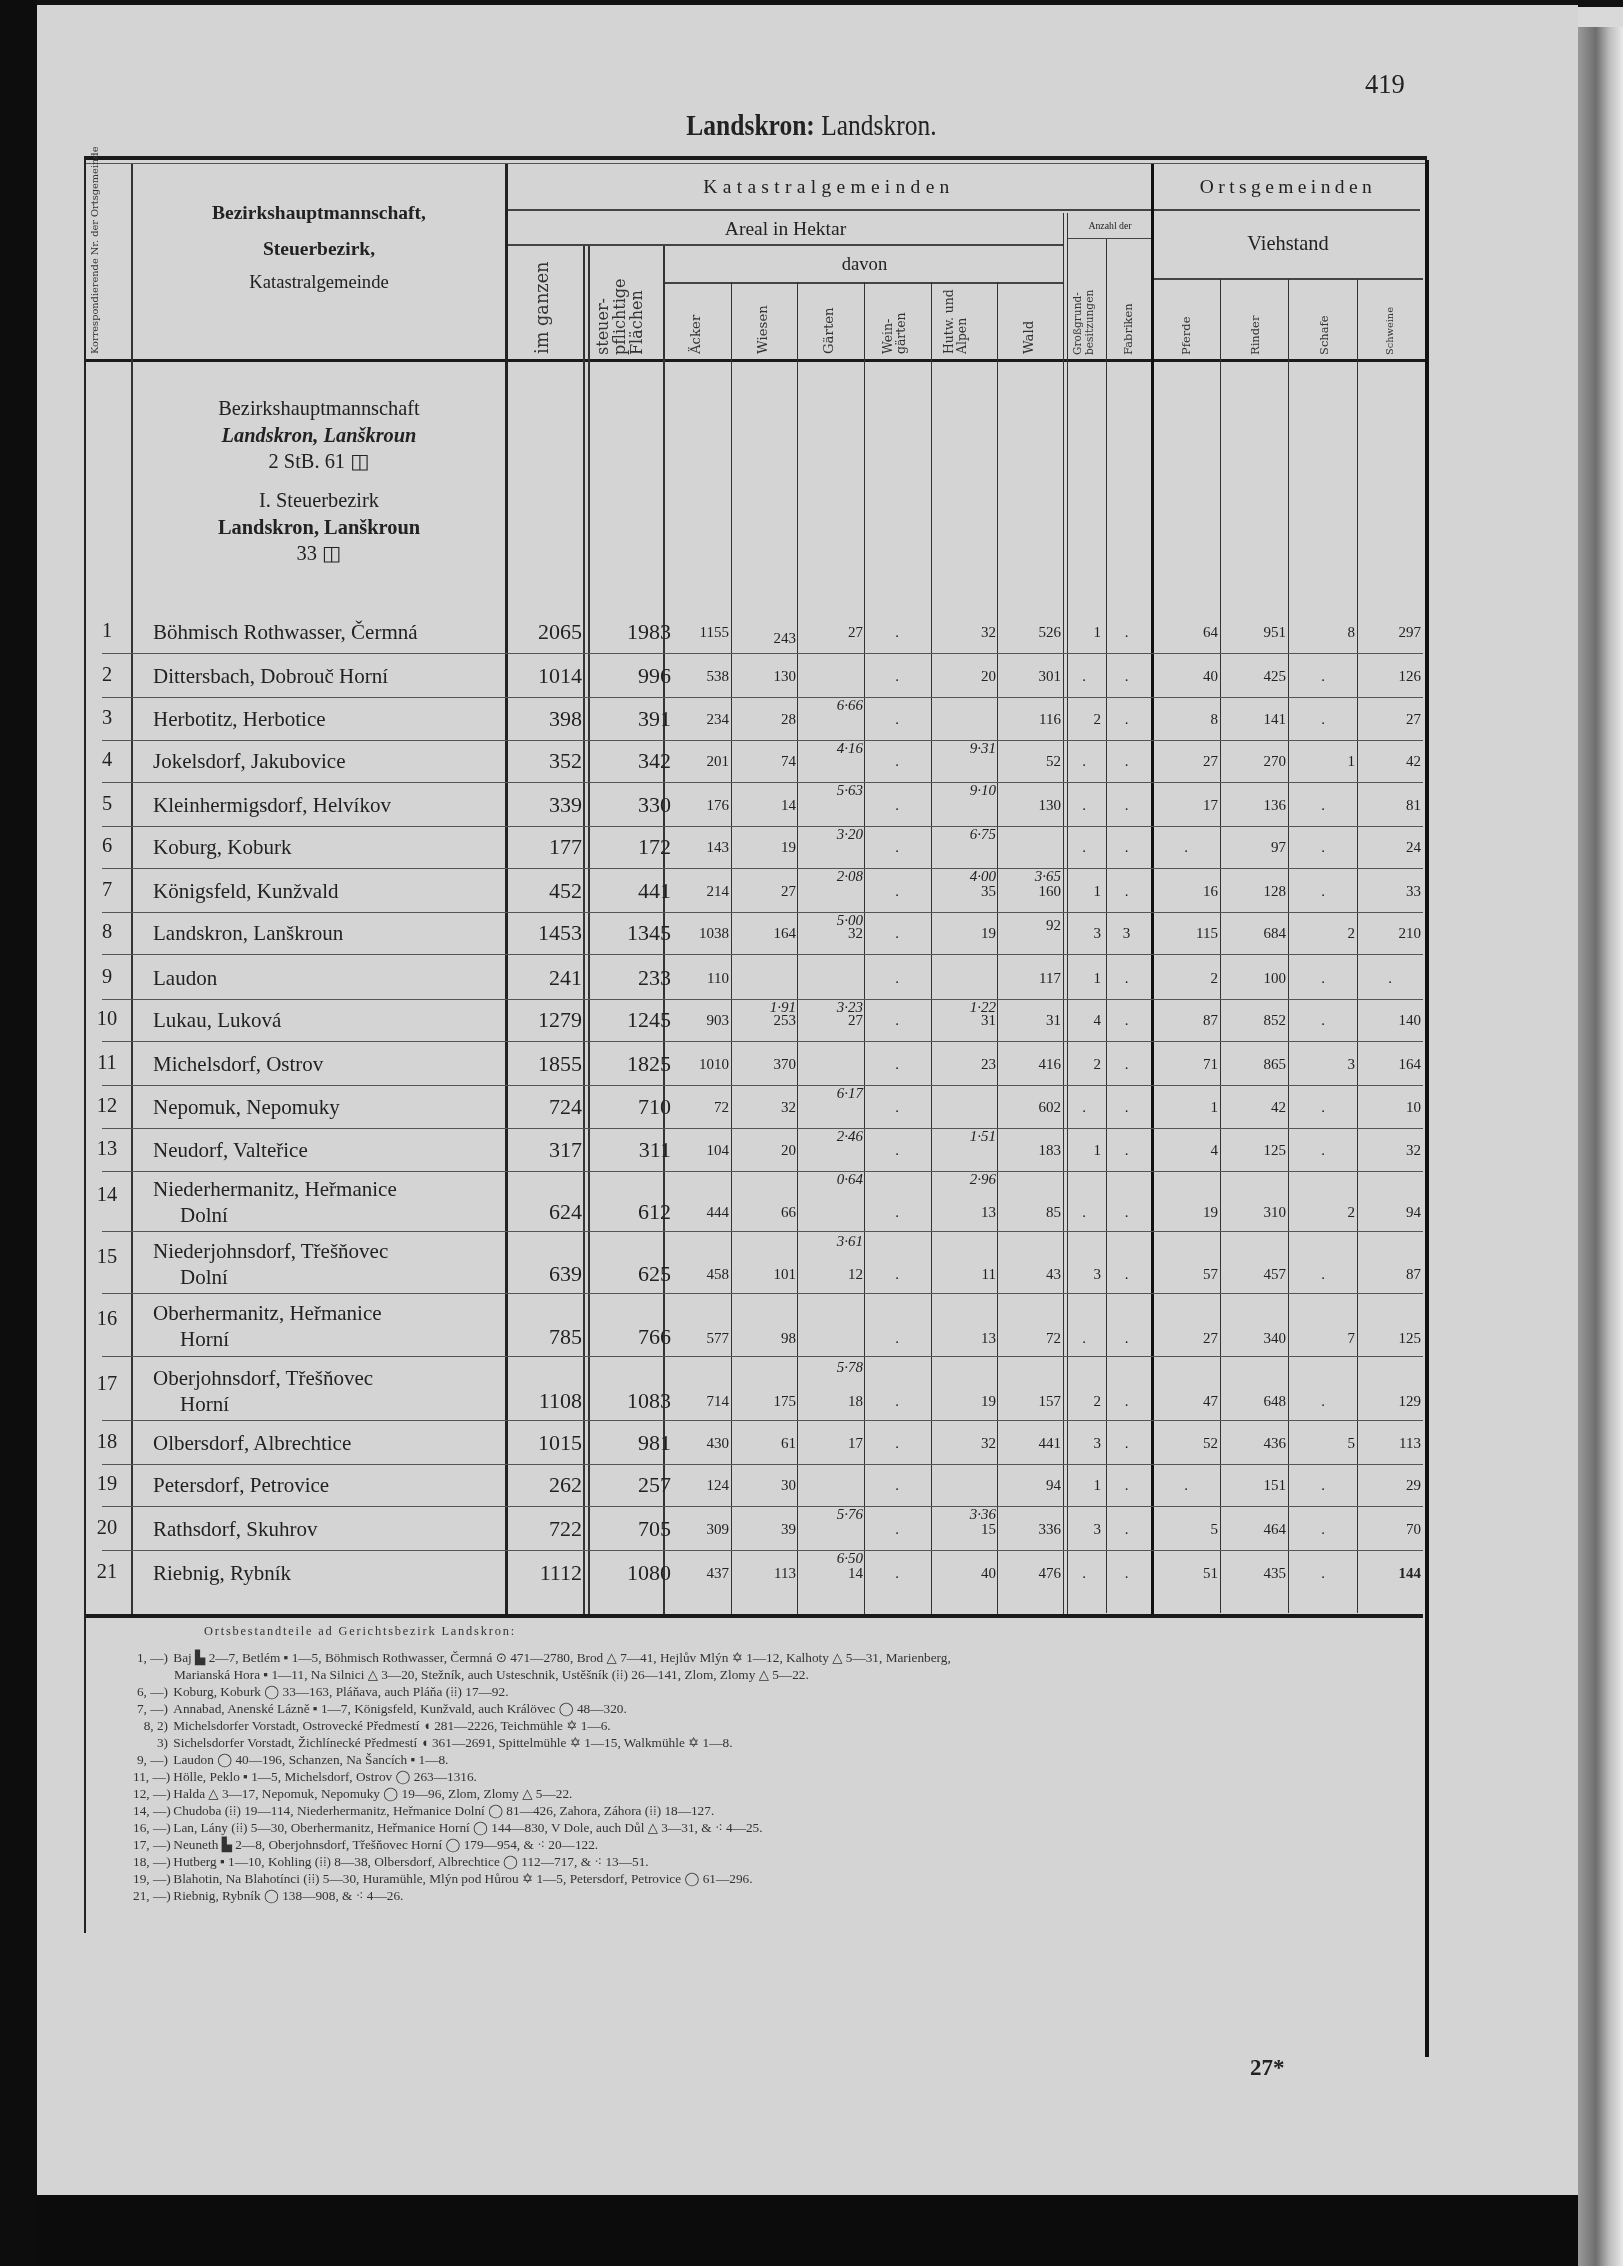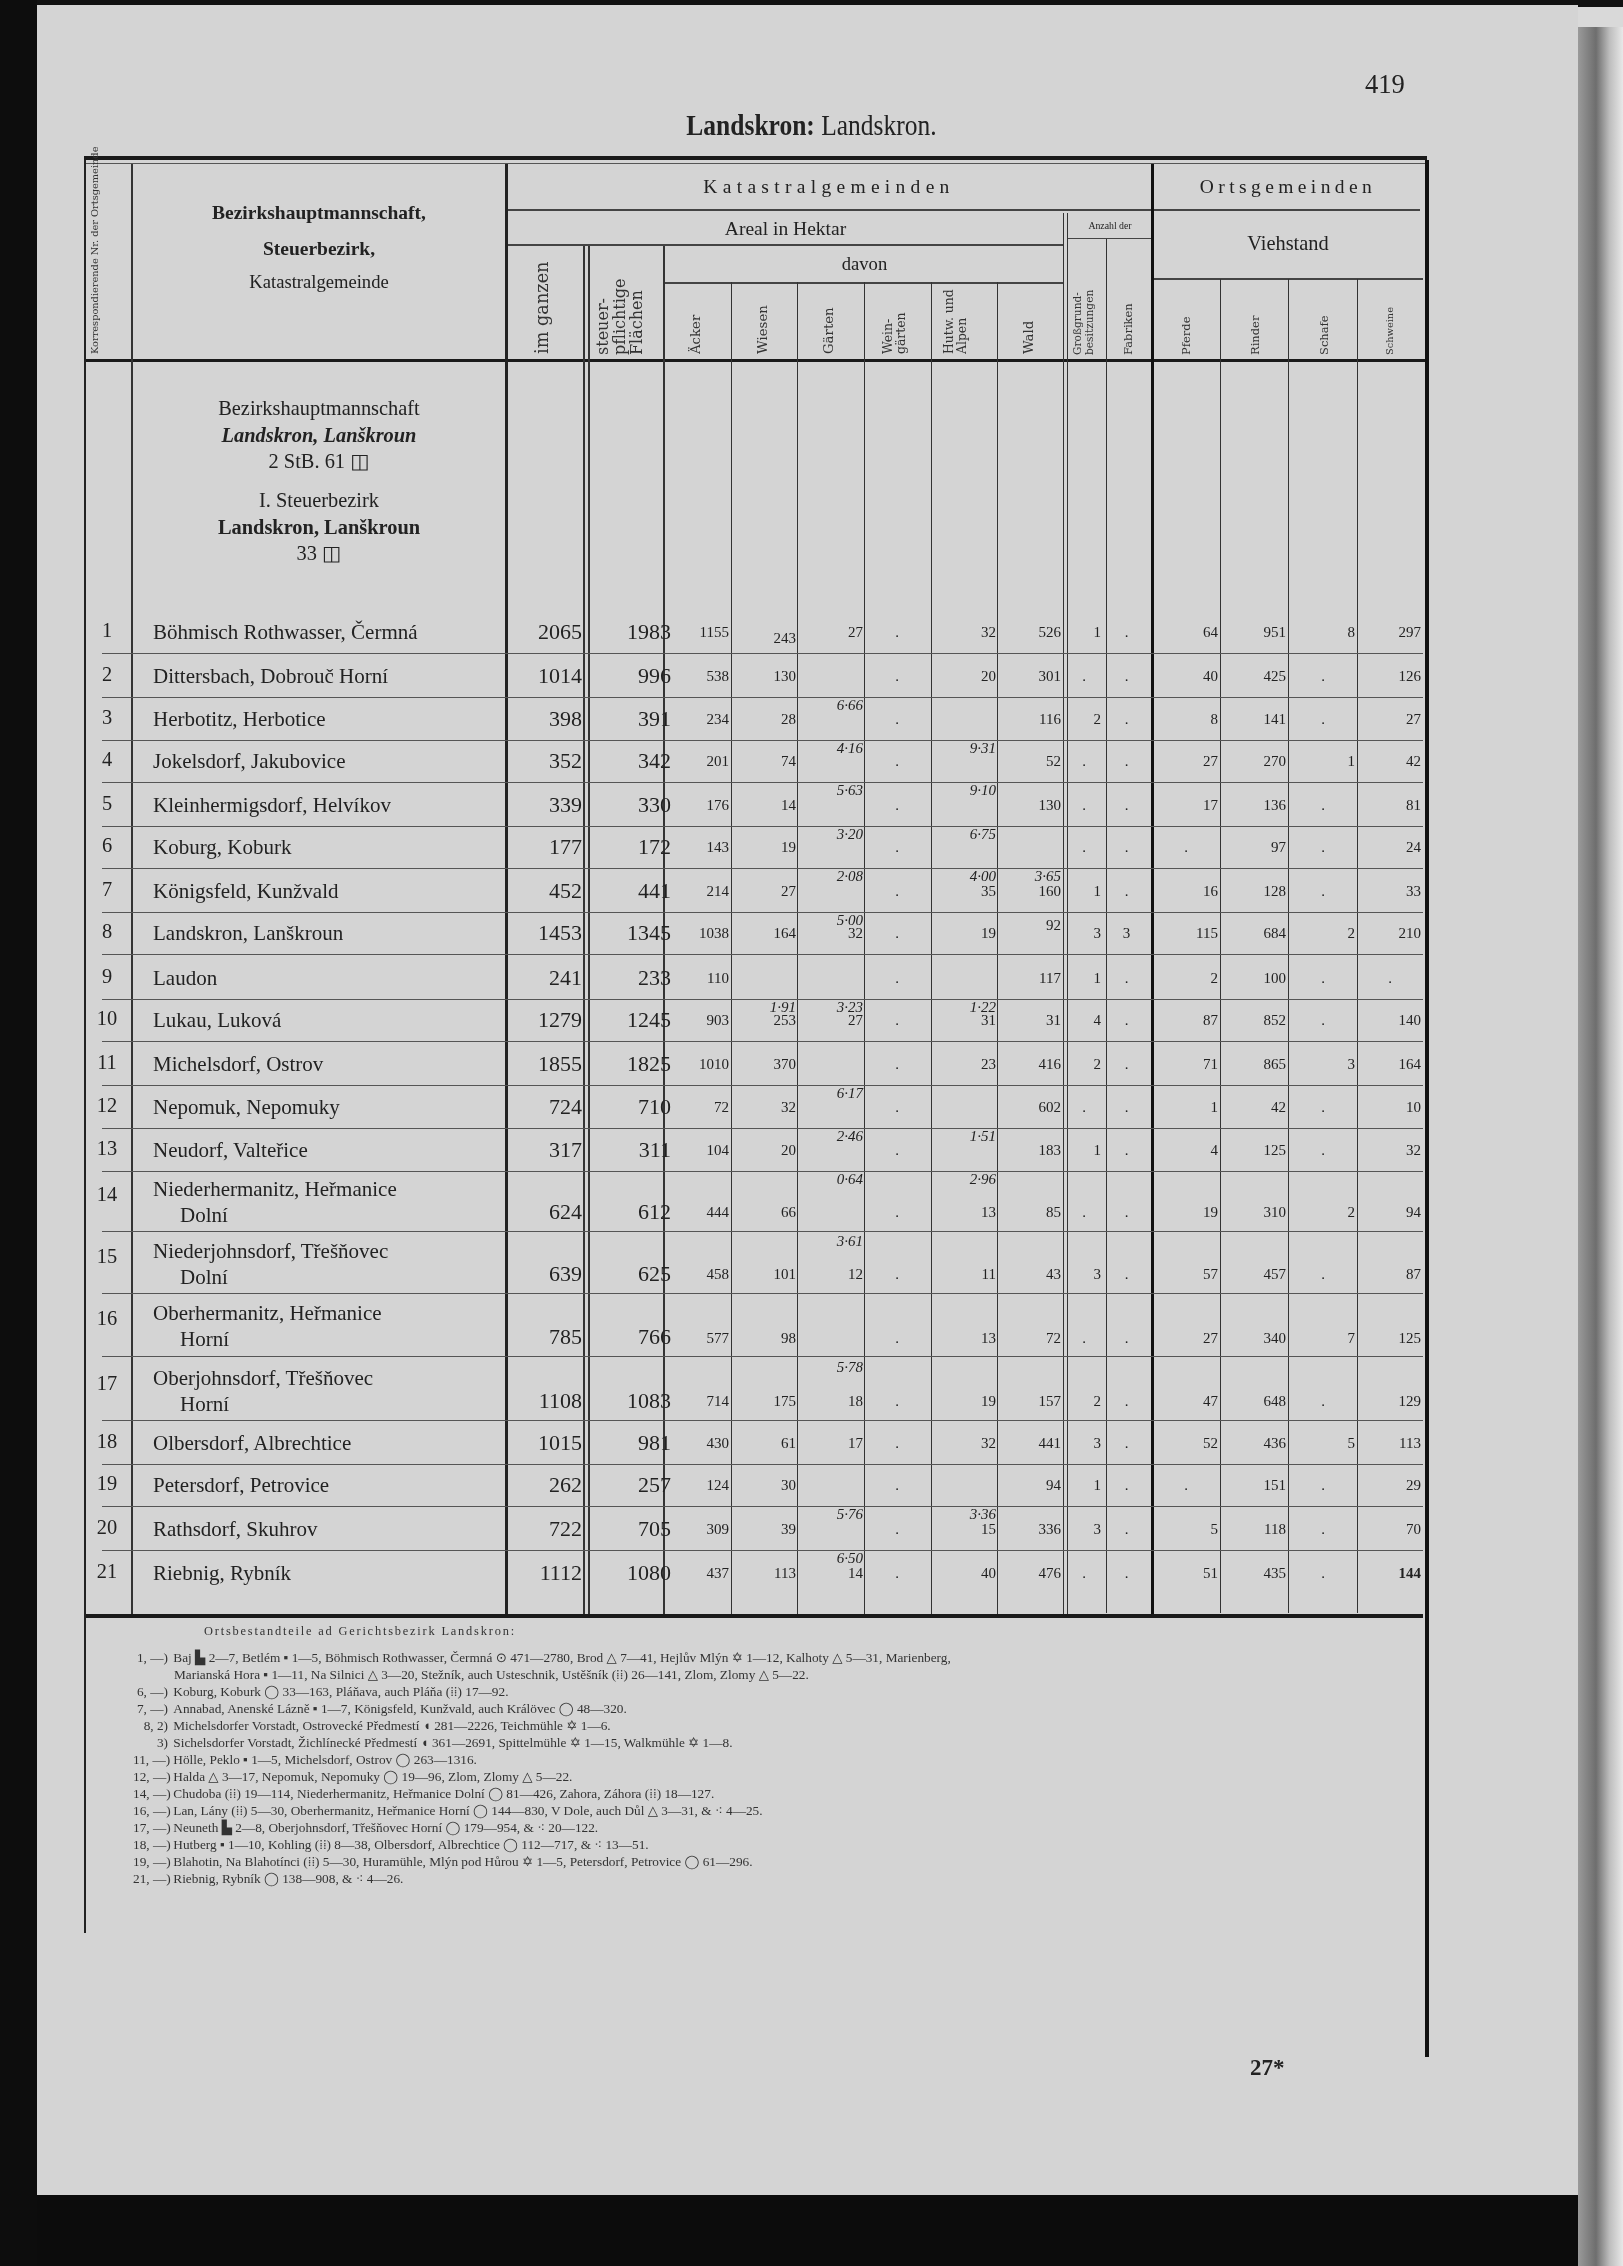--- a/index.html
+++ b/index.html
@@ -501,21 +501,21 @@
         <div class="cell big" style="left:505px;width:82px;top:7px;">705</div>
         <div class="cell small" style="left:583px;width:62px;top:12.4px;">309</div>
         <div class="cell small" style="left:648px;width:64px;top:12.4px;">39</div>
         <div class="cell small it" style="left:715px;width:64px;top:12.4px;">6·50</div>
         <div class="cell small " style="left:781px;width:64px;top:12.4px;text-align:center;">.</div>
         <div class="cell small" style="left:848px;width:64px;top:12.4px;">15</div>
         <div class="cell small" style="left:913px;width:64px;top:12.4px;">336</div>
         <div class="cell small" style="left:983px;width:34px;top:12.4px;">3</div>
         <div class="cell small " style="left:1023px;width:39px;top:12.4px;text-align:center;">.</div>
         <div class="cell small" style="left:1070px;width:64px;top:12.4px;">5</div>
-        <div class="cell small" style="left:1138px;width:64px;top:12.4px;">118</div>
+        <div class="cell small" style="left:1138px;width:64px;top:12.4px;">464</div>
         <div class="cell small" style="left:1207px;width:64px;top:12.4px;text-align:center;">.</div>
         <div class="cell small" style="left:1275px;width:62px;top:12.4px;">70</div>
         <div class="uline" style="top: 41px;"></div>
       </div>
       <div class="row" style="top: 1553px; height: 44px;">
         <div class="cell nr" style="top:7px">21</div>
         <div class="cell name" style="top:7px">Riebnig, Rybník</div>
         <div class="cell big" style="left:423px;width:75px;top:7px;">1112</div>
         <div class="cell big" style="left:505px;width:82px;top:7px;">1080</div>
         <div class="cell small" style="left:583px;width:62px;top:12.4px;">437</div>
@@ -536,20 +536,21 @@
 
 <div class="footnotes">
   <div class="heading">Ortsbestandteile ad Gerichtsbezirk Landskron:</div>
   <div id="fn-list">
       <div class="fn"><span class="key">1, —)</span><span>Baj ▙ 2—7, Betlém ▪ 1—5, Böhmisch Rothwasser, Čermná ⊙ 471—2780, Brod △ 7—41, Hejlův Mlýn ✡ 1—12, Kalhoty △ 5—31, Marienberg,</span></div>
       <div class="fn cont"><span>Marianská Hora ▪ 1—11, Na Silnici △ 3—20, Stežník, auch Usteschnik, Ustěšník (⁞⁞) 26—141, Zlom, Zlomy △ 5—22.</span></div>
       <div class="fn"><span class="key">6, —)</span><span>Koburg, Koburk ◯ 33—163, Pláňava, auch Pláňa (⁞⁞) 17—92.</span></div>
       <div class="fn"><span class="key">7, —)</span><span>Annabad, Anenské Lázně ▪ 1—7, Königsfeld, Kunžvald, auch Králövec ◯ 48—320.</span></div>
       <div class="fn"><span class="key">8, 2)</span><span>Michelsdorfer Vorstadt, Ostrovecké Předmestí ◖ 281—2226, Teichmühle ✡ 1—6.</span></div>
       <div class="fn"><span class="key">3)</span><span>Sichelsdorfer Vorstadt, Žichlínecké Předmestí ◖ 361—2691, Spittelmühle ✡ 1—15, Walkmühle ✡ 1—8.</span></div>
+      <div class="fn"><span class="key">9, —)</span><span>Laudon ◯ 40—196, Schanzen, Na Šancích ▪ 1—8.</span></div>
       <div class="fn"><span class="key">11, —)</span><span>Hölle, Peklo ▪ 1—5, Michelsdorf, Ostrov ◯ 263—1316.</span></div>
       <div class="fn"><span class="key">12, —)</span><span>Halda △ 3—17, Nepomuk, Nepomuky ◯ 19—96, Zlom, Zlomy △ 5—22.</span></div>
       <div class="fn"><span class="key">14, —)</span><span>Chudoba (⁞⁞) 19—114, Niederhermanitz, Heřmanice Dolní ◯ 81—426, Zahora, Záhora (⁞⁞) 18—127.</span></div>
       <div class="fn"><span class="key">16, —)</span><span>Lan, Lány (⁞⁞) 5—30, Oberhermanitz, Heřmanice Horní ◯ 144—830, V Dole, auch Důl △ 3—31, &amp; ⁖ 4—25.</span></div>
       <div class="fn"><span class="key">17, —)</span><span>Neuneth ▙ 2—8, Oberjohnsdorf, Třešňovec Horní ◯ 179—954, &amp; ⁖ 20—122.</span></div>
       <div class="fn"><span class="key">18, —)</span><span>Hutberg ▪ 1—10, Kohling (⁞⁞) 8—38, Olbersdorf, Albrechtice ◯ 112—717, &amp; ⁖ 13—51.</span></div>
       <div class="fn"><span class="key">19, —)</span><span>Blahotin, Na Blahotínci (⁞⁞) 5—30, Huramühle, Mlýn pod Hůrou ✡ 1—5, Petersdorf, Petrovice ◯ 61—296.</span></div>
       <div class="fn"><span class="key">21, —)</span><span>Riebnig, Rybník ◯ 138—908, &amp; ⁖ 4—26.</span></div>
     </div>
 </div>

